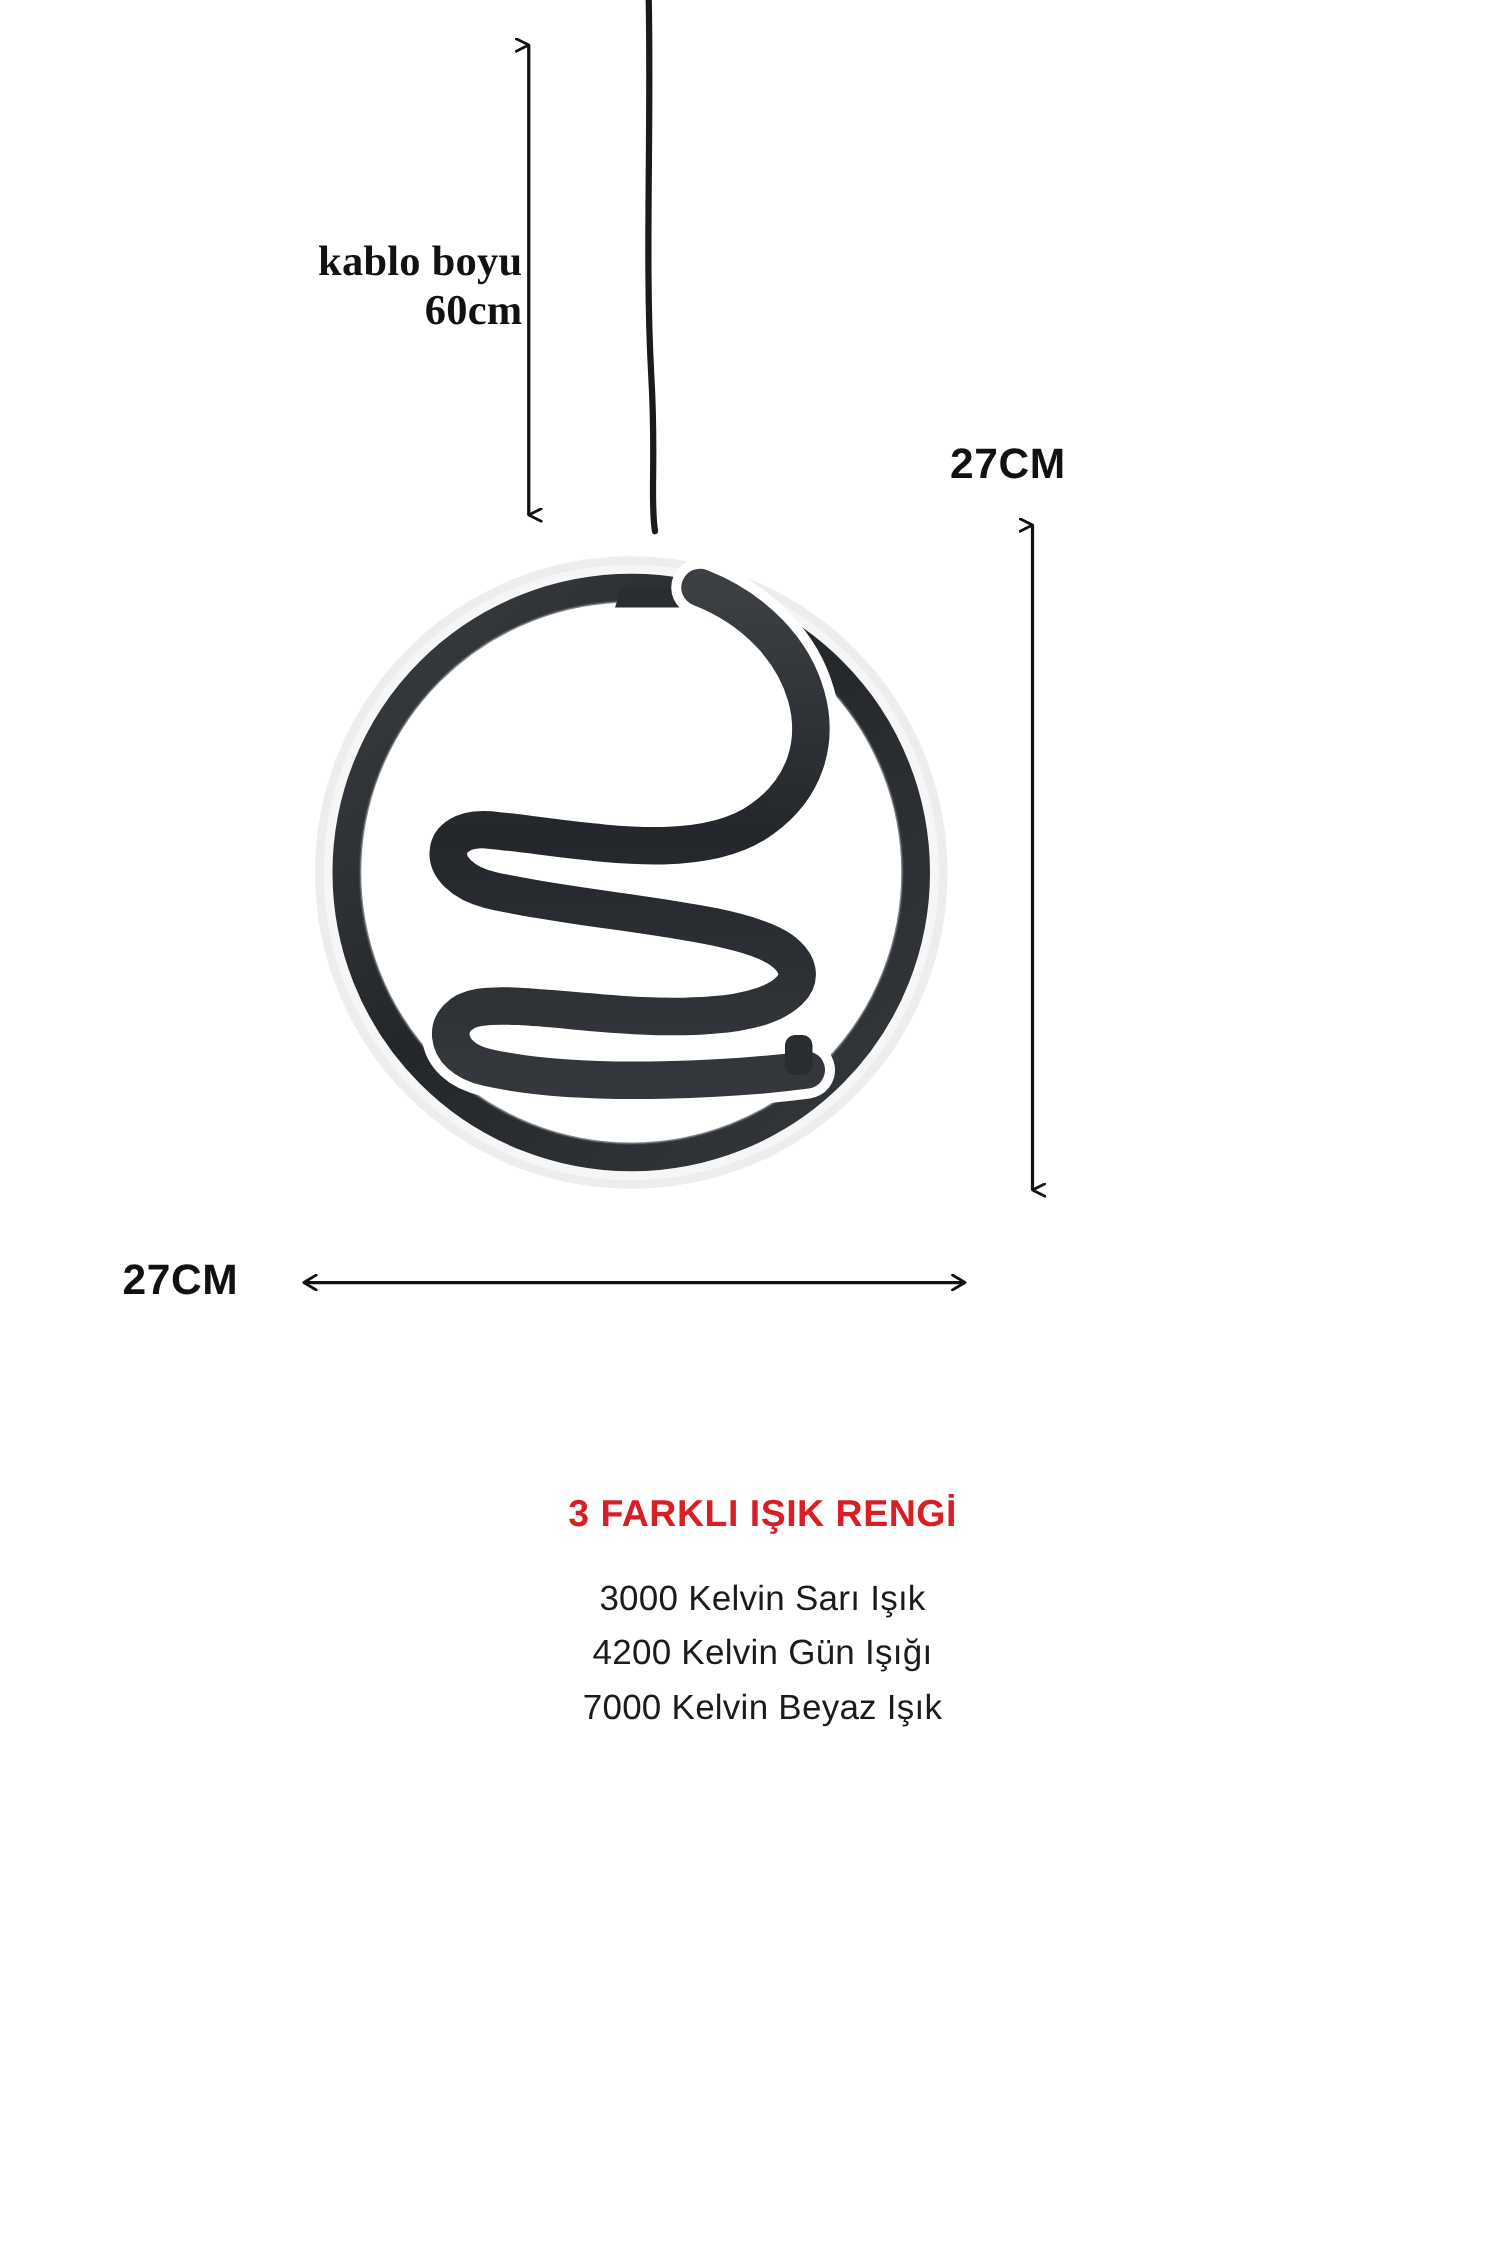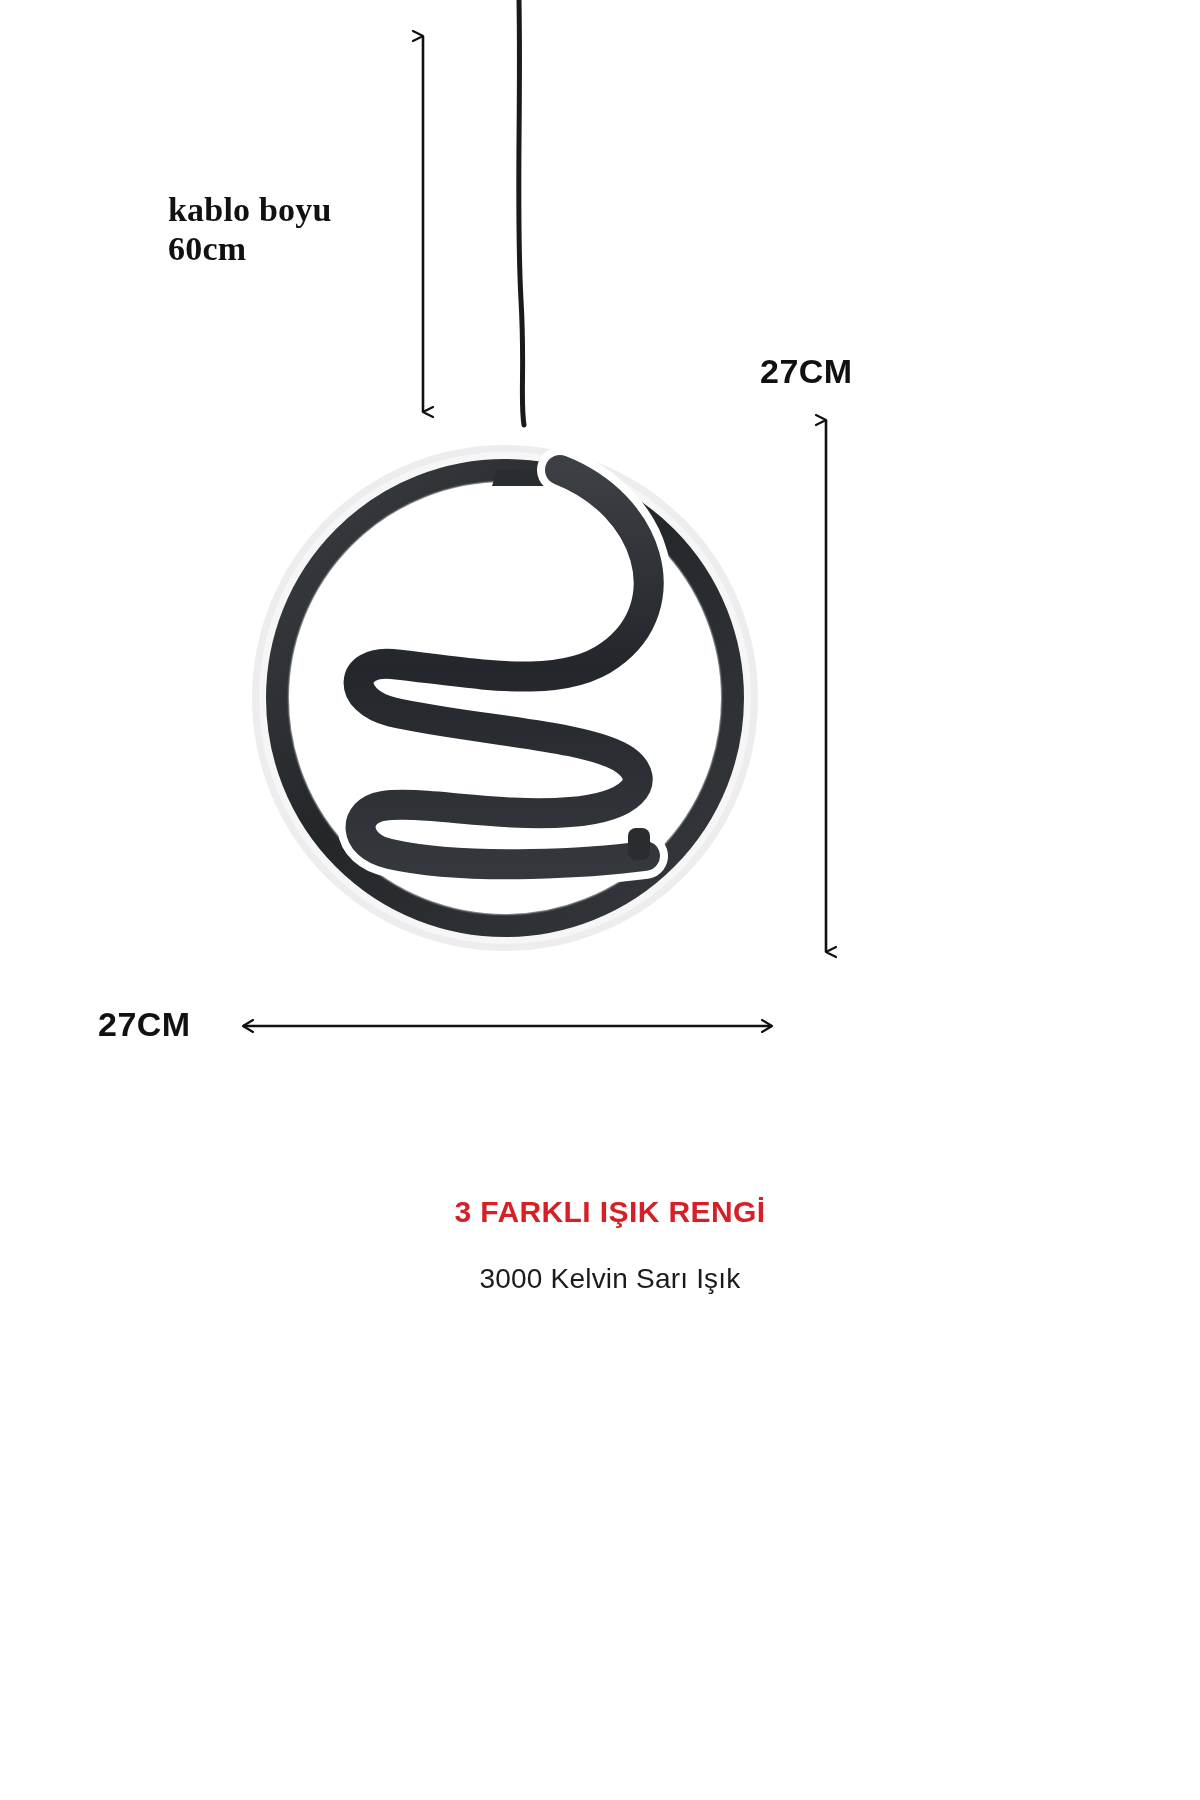--- a/index.html
+++ b/index.html
@@ -29,21 +29,21 @@
     color: #111111;
     white-space: pre;
     line-height: 1.15;
   }
 
   
   #cable-label {
     left: 168px;
     top: 190px;
     width: 250px;
-    text-align: left;
+    text-align: right;
     font-family: "Liberation Serif", serif;
     font-weight: 700;
     font-size: 34px;
     letter-spacing: 0.2px;
   }
 
   
   #height-label {
     left: 760px;
     top: 352px;
@@ -175,15 +175,17 @@
   <div class="label" id="cable-label">kablo boyu
 60cm</div>
 
   <div class="label" id="height-label">27CM</div>
 
   <div class="label" id="width-label">27CM</div>
 
   <div id="spec-block">
     <div id="spec-title" style="color: rgb(216, 31, 38);">3 FARKLI IŞIK RENGİ</div>
     <div class="spec-line">3000 Kelvin Sarı Işık</div>
+    <div class="spec-line">4200 Kelvin Gün Işığı</div>
+    <div class="spec-line">7000 Kelvin Beyaz Işık</div>
   </div>
 
 </div>
 
 </body></html>

